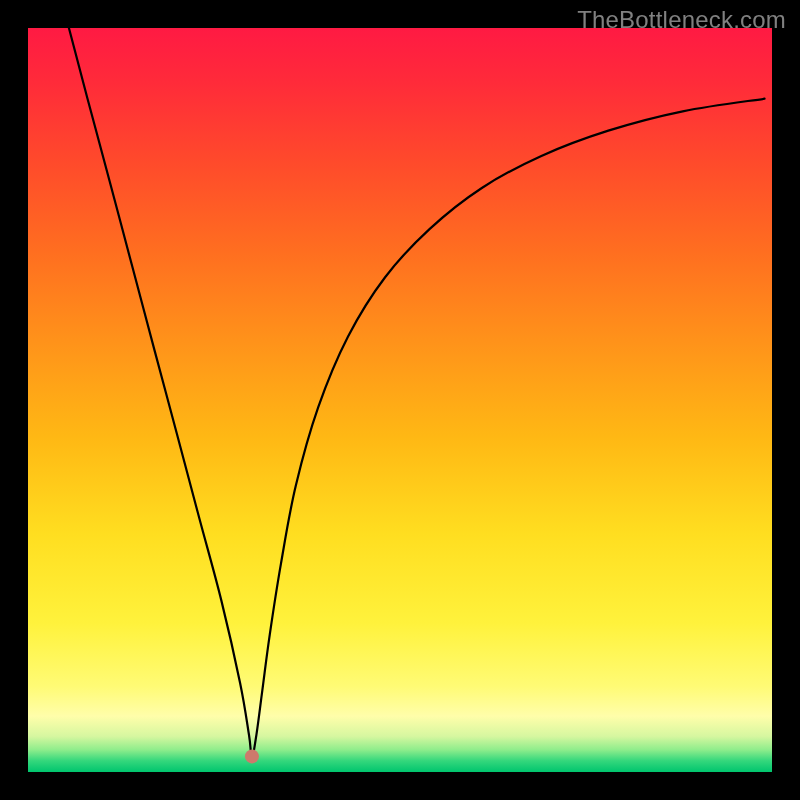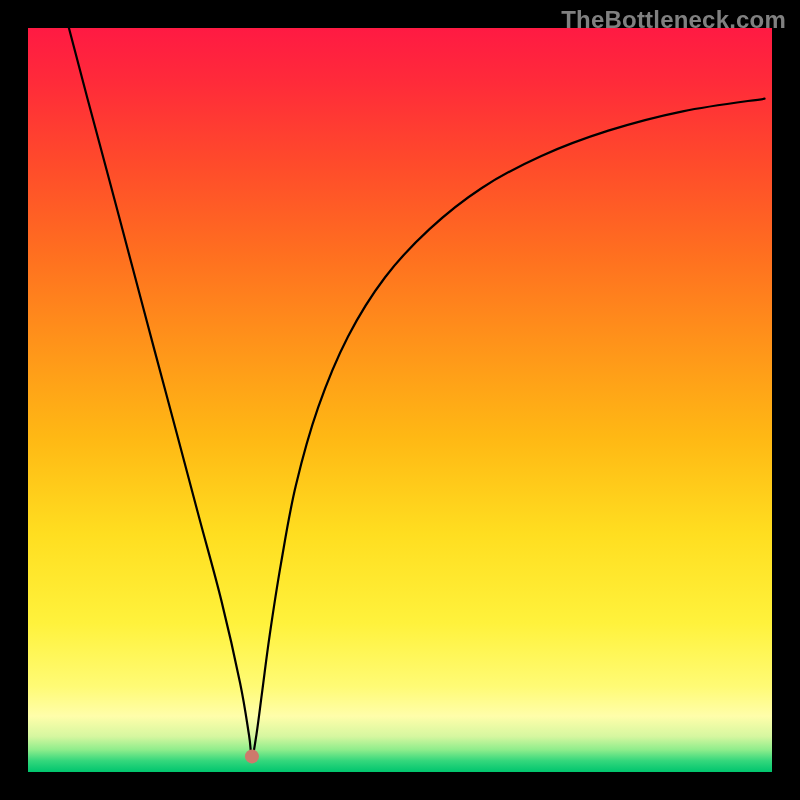--- a/index.html
+++ b/index.html
@@ -18,21 +18,21 @@
     width: 744px;
     height: 744px;
     background: #000;
   }
   .watermark {
     position: absolute;
     top: 6px;
     right: 14px;
     color: #808080;
     font-size: 24px;
-    font-weight: 700;
+    font-weight: 400;
     letter-spacing: 0.2px;
     z-index: 10;
   }
   svg { display: block; }
 </style>
 </head>
 <body>
 
 <div class="watermark">TheBottleneck.com</div>
 

